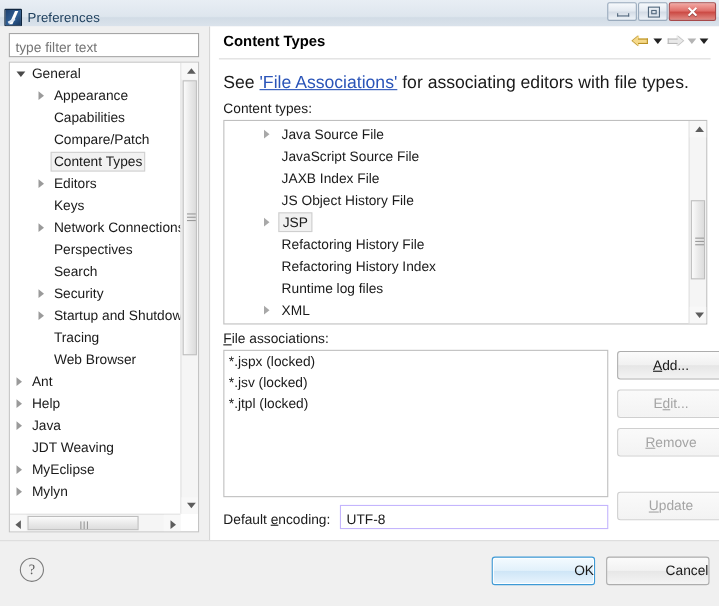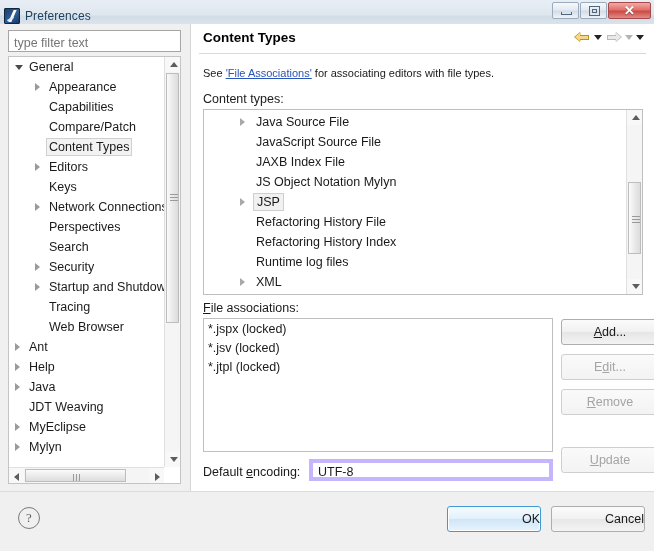--- a/index.html
+++ b/index.html
@@ -252,21 +252,21 @@
   .caret {
     width: 0; height: 0;
     border-top: 5px solid #222222;
     border-left: 4px solid transparent;
     border-right: 4px solid transparent;
   }
   .caret.dim { border-top-color: #b4b4b4; }
 
   .rp-desc {
     position: absolute; left: 12px; top: 43px;
-    font-size: 11px; color: #1a1a1a;
+    font-size: 16px; color: #1a1a1a;
   }
   .rp-desc a { color: #2a54b8; text-decoration: underline; }
   .lbl {
     position: absolute; left: 12px;
     font-size: 12.5px; color: #1a1a1a;
   }
   .mn { text-decoration: underline; }
 
   .list-box {
     position: absolute;
@@ -315,21 +315,21 @@
     text-align: center; line-height: 24px;
   }
   .sidebtn.disabled {
     color: #a4a4a4;
     border-color: #cfcfcf;
     background: linear-gradient(to bottom, #fafafa 0%, #f3f3f3 100%);
   }
   .enc-input {
     position: absolute;
     background: #ffffff;
-    border: 4px solid #c4b5fd;
+    border: 1px solid #c4b5fd;
     box-sizing: border-box;
     font-size: 12.5px; color: #1a1a1a;
     padding: 3px 0 0 5px;
     outline: none;
   }
 
   
   .footer {
     position: absolute; left: 0; top: 491px;
     width: 654px; height: 60px;
@@ -519,21 +519,21 @@
 
       <div class="lbl" style="top:68px;">
         <span>Content types:</span>
       </div>
 
       <div class="list-box" style="left:12px; top:85px; width:440px; height:186px;">
         <div id="ctype-list" style="position:absolute; left:0; top:2px; right:17px;">
             <div class="ctype-item"><span class="tw"></span><span class="ct-label">Java Source File</span></div>
             <div class="ctype-item"><span class="ct-label">JavaScript Source File</span></div>
             <div class="ctype-item"><span class="ct-label">JAXB Index File</span></div>
-            <div class="ctype-item"><span class="ct-label">JS Object Notation Mylyn</span></div>
+            <div class="ctype-item"><span class="ct-label">JS Object History File</span></div>
             <div class="ctype-item sel"><span class="tw"></span><span class="ct-label">JSP</span></div>
             <div class="ctype-item"><span class="ct-label">Refactoring History File</span></div>
             <div class="ctype-item"><span class="ct-label">Refactoring History Index</span></div>
             <div class="ctype-item"><span class="ct-label">Runtime log files</span></div>
             <div class="ctype-item"><span class="tw"></span><span class="ct-label">XML</span></div>
           </div>
         <div class="sb-v" style="top:0; bottom:0;">
           <div class="sb-arrow ar-up" style="top:0;">
               <span></span>
             </div>

